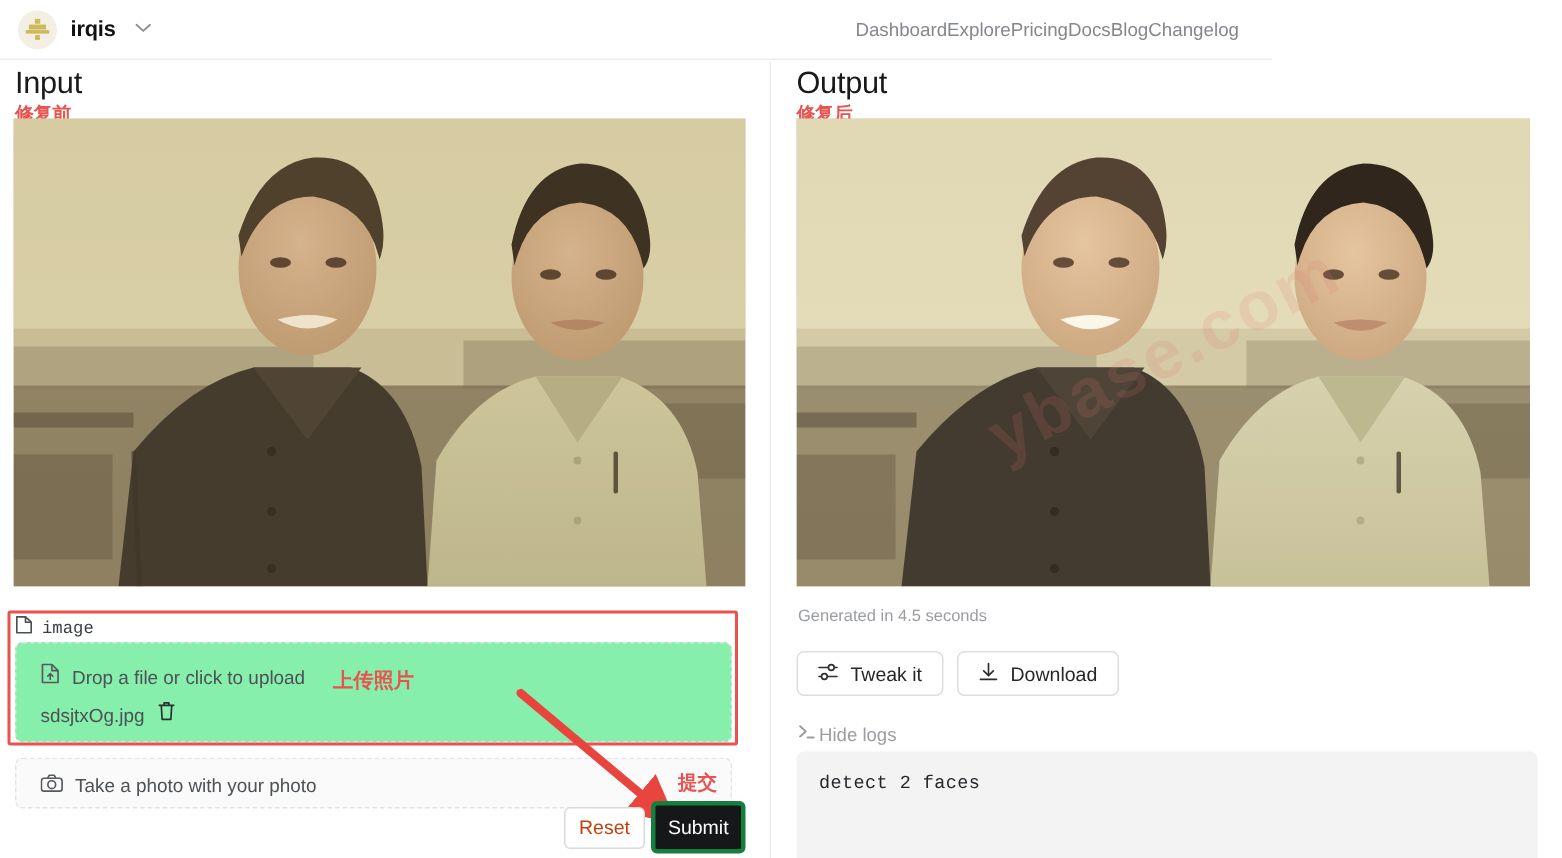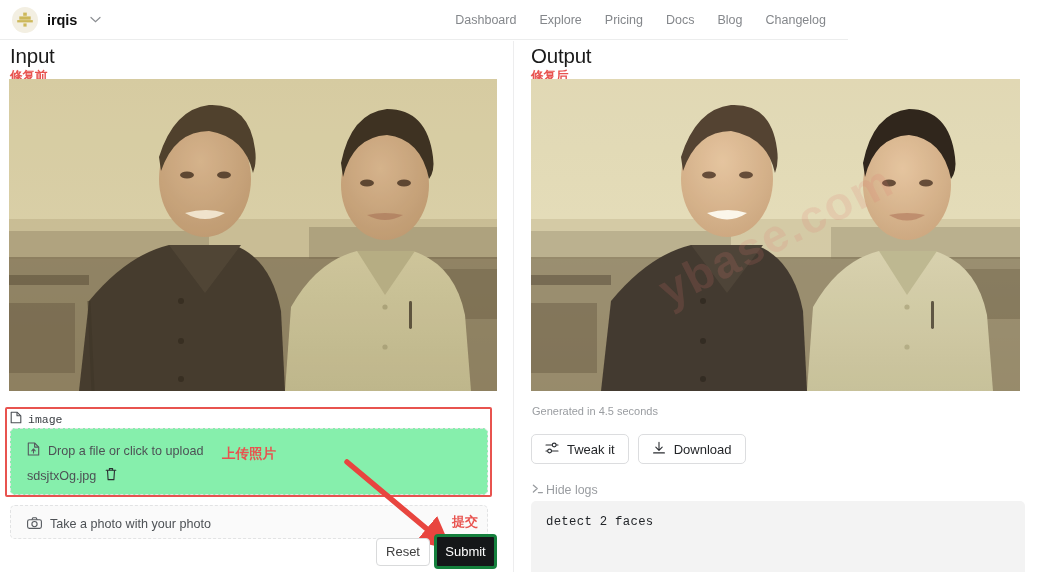--- a/index.html
+++ b/index.html
@@ -24,21 +24,21 @@
     display: flex; align-items: center; justify-content: center;
     position: relative;
   }
   .logo-badge svg { display: block; }
   .brand-name {
     font-size: 14.5px; font-weight: bold; color: #111; letter-spacing: -0.1px;
   }
   .brand-caret { color: #8a8d91; font-size: 11px; margin-left: 4px; line-height: 1; }
   .nav-right {
     margin-left: auto; display: flex; align-items: center;
-    gap: 23px; padding-right: 22px;
+    padding-right: 22px;
   }
   .nav-link {
     font-size: 12.5px; color: #84878b; text-decoration: none; white-space: nowrap;
   }
 
   
   .col-divider {
     position: absolute; left: 513px; top: 41px; width: 1px; height: 531px;
     background: #ededee;
   }
@@ -123,21 +123,21 @@
   .btn-row-bottom {
     position: absolute; left: 376px; top: 534px;
     display: flex; gap: 4px; align-items: center;
   }
   .btn {
     font-size: 13px; border-radius: 4px; cursor: pointer;
     display: inline-flex; align-items: center; justify-content: center;
   }
   .btn-reset {
     width: 54px; height: 28px; background: #fff;
-    border: 1px solid #d9dadb; color: #404040;
+    border: 1px solid #d9dadb; color: #c2410c;
   }
   .btn-submit {
     width: 63px; height: 35px; background: #151719;
     border: 3px solid #15803d; color: #fff;
   }
   .submit-anno {
     position: absolute; left: 452px; top: 513px;
     font-size: 13px; color: #e8534f; font-weight: bold;
     font-family: "DejaVu Sans", sans-serif;
   }

